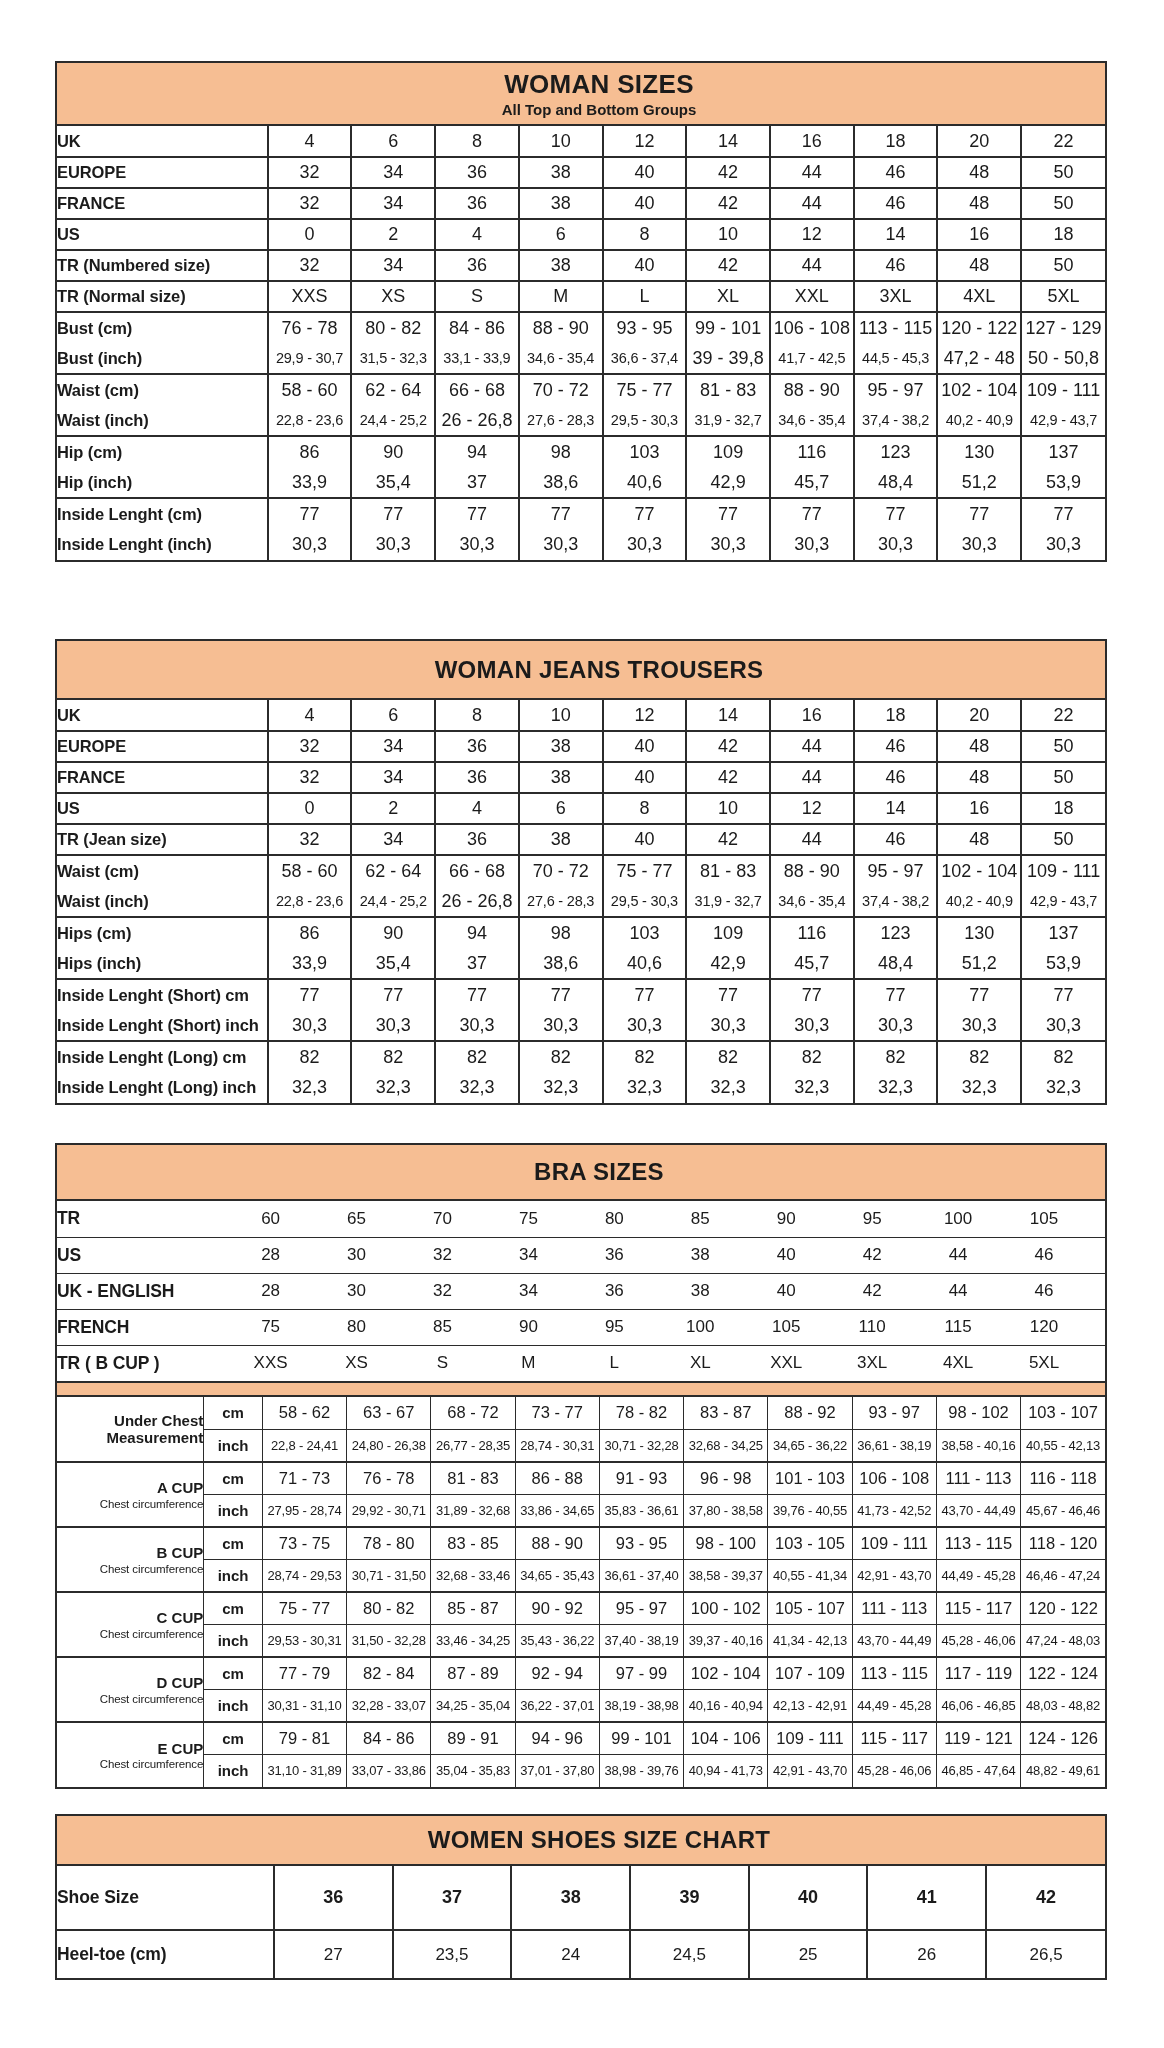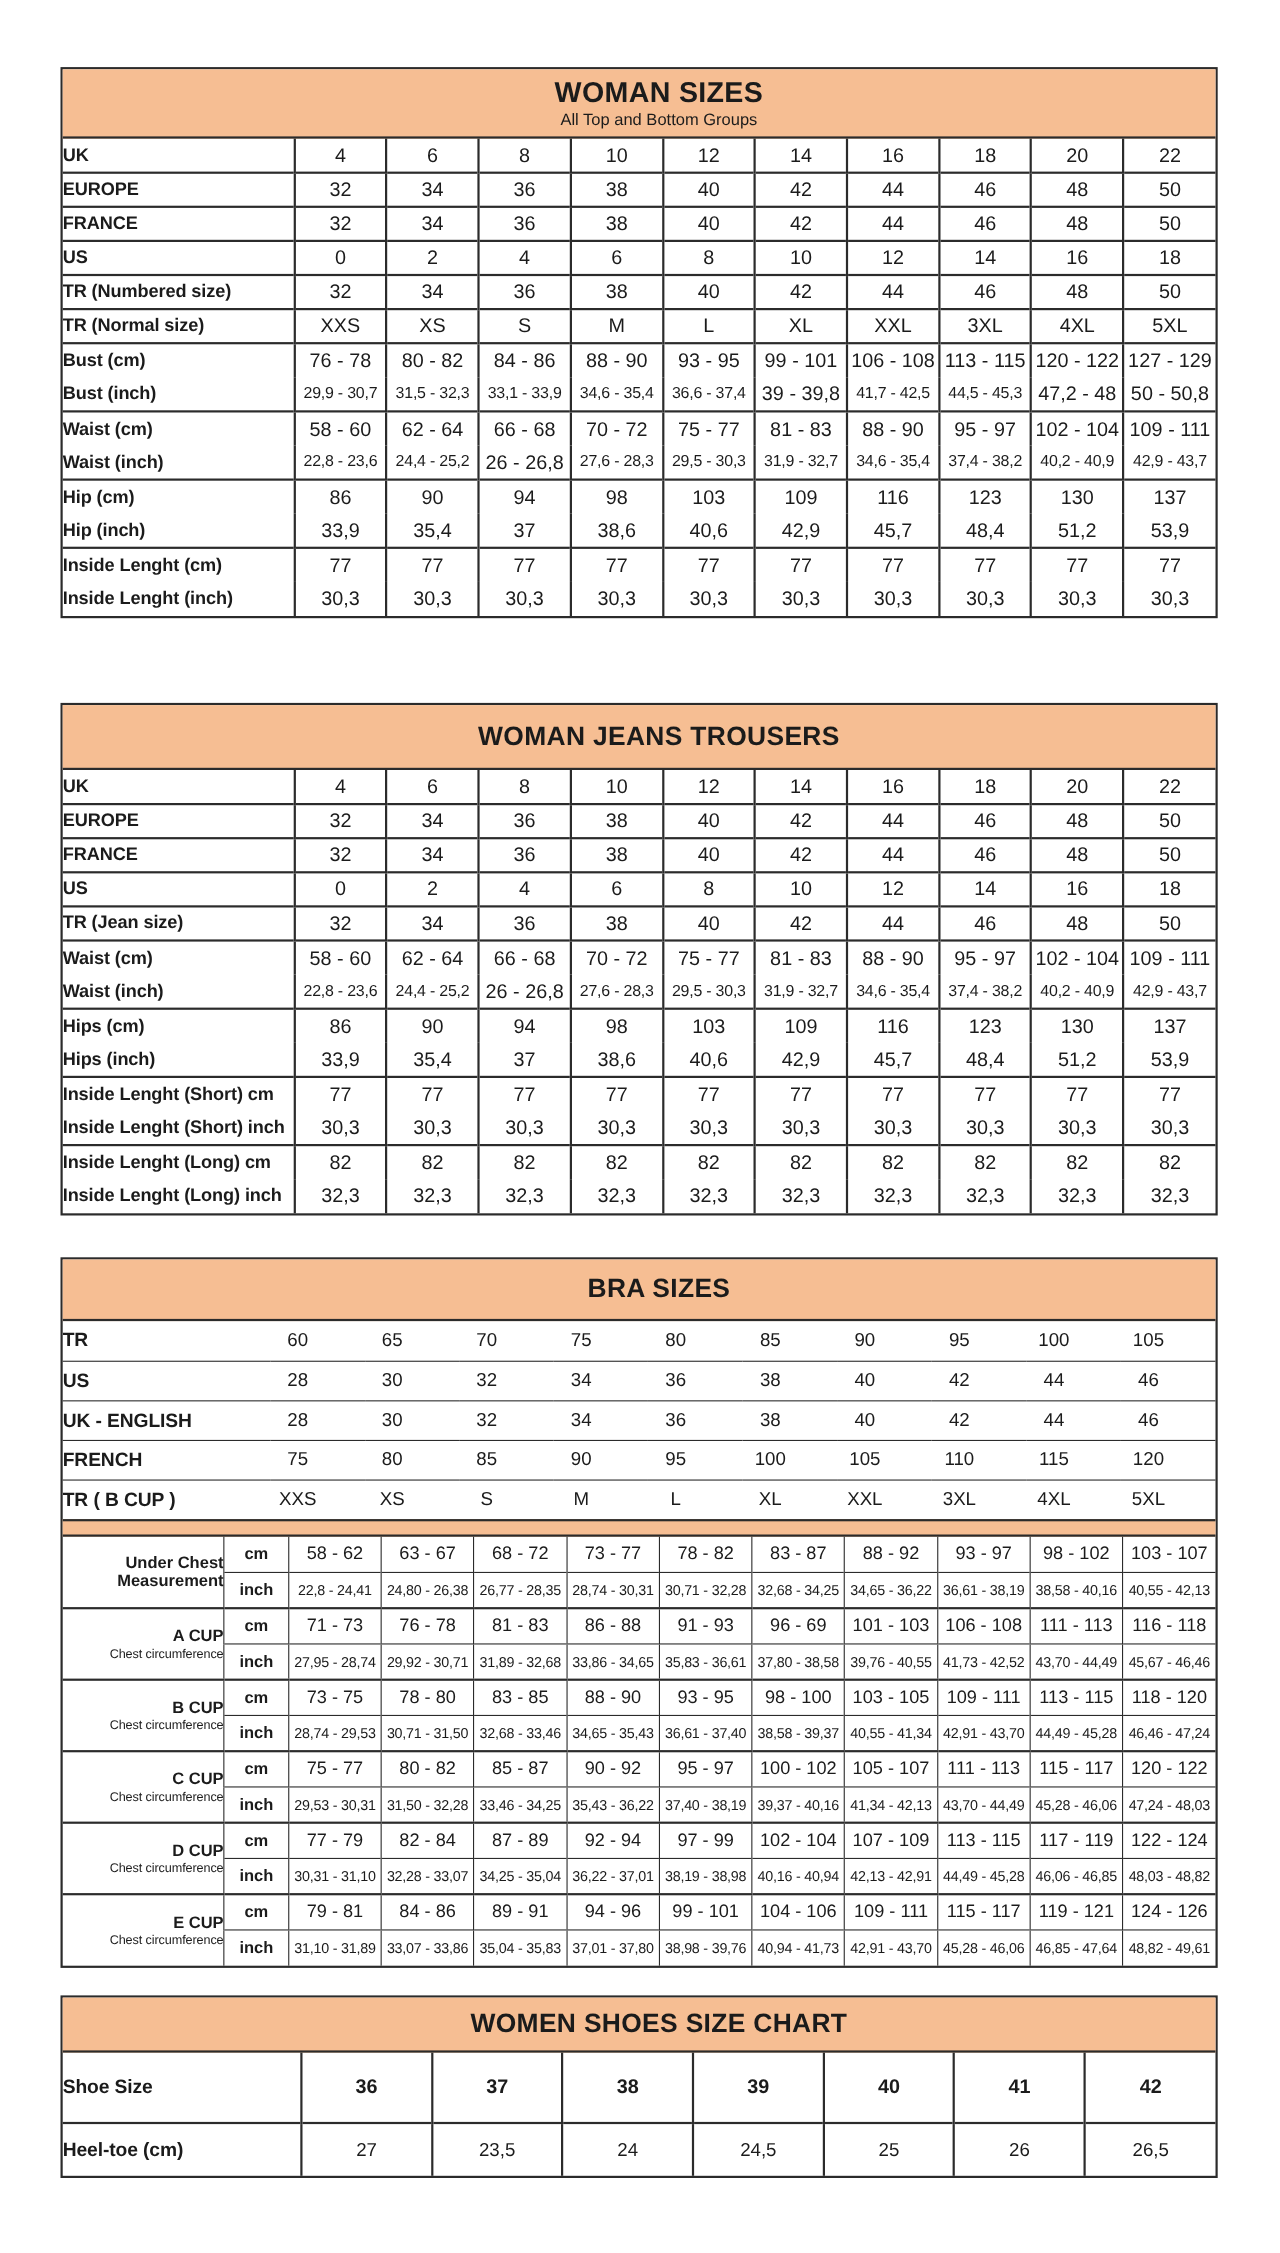--- a/index.html
+++ b/index.html
@@ -30,21 +30,21 @@
     display:flex;flex-direction:column;justify-content:center;align-items:center;
     text-align:left;
     padding-left:36px;
   }
   #t-woman .band{height:61px;}
   #t-jeans .band{height:57px;}
   #t-bra .band{height:54px;}
   #t-shoes .band{height:48px;}
   .band-title{font-weight:700;font-size:26px;letter-spacing:.3px;}
   #t-jeans .band-title,#t-bra .band-title,#t-shoes .band-title{font-size:24px;}
-  .band-sub{font-weight:400;font-size:15px;margin-top:1px;}
+  .band-sub{font-weight:700;font-size:15px;margin-top:1px;}
 
   table{border-collapse:collapse;width:100%;table-layout:fixed;}
   td{text-align:center;vertical-align:middle;padding:0;color:var(--tx);}
 
   
   .t-main tr{height:31px;}
   .t-main td.lab{width:20%;}
   .t-main td + td{border-left:2px solid var(--bd);}
   .t-main tr.gs:not(:first-child) td{border-top:2px solid var(--bd);}
   td.lab{
@@ -574,21 +574,21 @@
           <td rowspan="2" class="blab">
             <div class="blab-main">A CUP</div>
             <div class="blab-sub">Chest circumference</div>
           </td>
           <td class="unit">cm</td>
           <td class="bcm">71 - 73</td>
           <td class="bcm">76 - 78</td>
           <td class="bcm">81 - 83</td>
           <td class="bcm">86 - 88</td>
           <td class="bcm">91 - 93</td>
-          <td class="bcm">96 - 69</td>
+          <td class="bcm">96 - 98</td>
           <td class="bcm">101 - 103</td>
           <td class="bcm">106 - 108</td>
           <td class="bcm">111 - 113</td>
           <td class="bcm">116 - 118</td>
         </tr>
         <tr class="gc2">
           <td class="unit">inch</td>
           <td class="binch">27,95 - 28,74</td>
           <td class="binch">29,92 - 30,71</td>
           <td class="binch">31,89 - 32,68</td>

